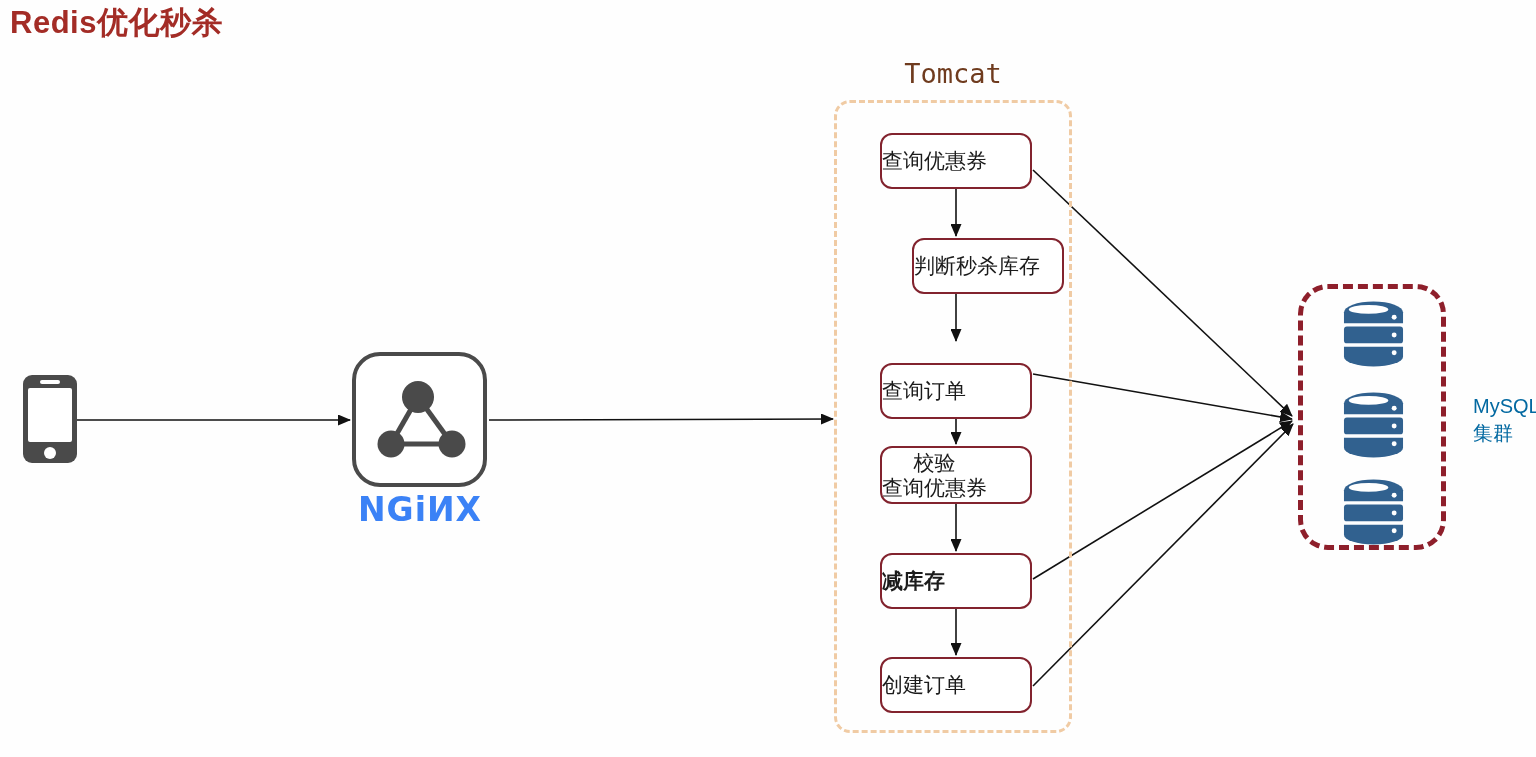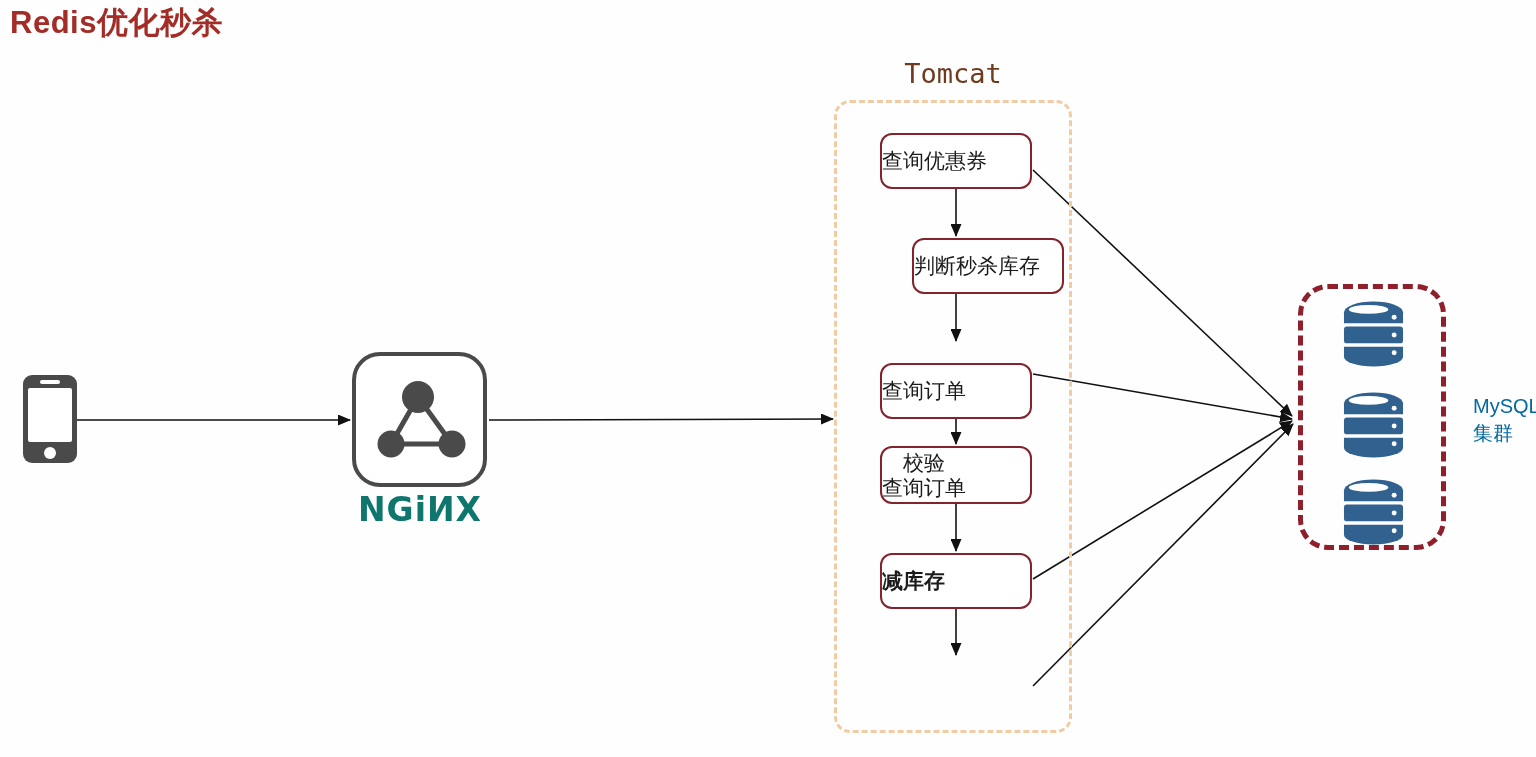--- a/index.html
+++ b/index.html
@@ -22,21 +22,21 @@
   .phone .screen{position:absolute;left:5px;right:5px;top:13px;bottom:21px;background:#ffffff;border-radius:2px;}
   .phone .speaker{position:absolute;left:17px;top:5px;width:20px;height:4px;background:#ffffff;border-radius:2px;}
   .phone .home{position:absolute;left:21px;bottom:4px;width:12px;height:12px;background:#ffffff;border-radius:50%;}
   
   .nginx-box{
     position:absolute;left:352px;top:352px;width:135px;height:135px;
     background:#ffffff;border:4px solid #4a4a4a;border-radius:28px;box-sizing:border-box;
   }
   .nginx-wordmark{
     position:absolute;left:340px;top:490px;width:160px;text-align:center;
-    font-size:33px;font-weight:800;color:#0f766e;letter-spacing:1px;
+    font-size:33px;font-weight:800;color:#3b82f6;letter-spacing:1px;
     font-family:"DejaVu Sans",sans-serif;
   }
   
   .tomcat-label{
     position:absolute;left:834px;top:58px;width:238px;text-align:center;
     font-family:"DejaVu Sans Mono",monospace;font-size:27px;color:#6f3b1e;
   }
   .tomcat-box{
     position:absolute;left:834px;top:100px;width:238px;height:633px;
     border:3px dashed #f0cba4;border-radius:16px;box-sizing:border-box;background:transparent;
@@ -110,22 +110,23 @@
   </div>
   <div class="nginx-wordmark">NGiИX</div>
 
   <div class="tomcat-label">Tomcat</div>
   <div class="tomcat-box"></div>
 
   <div class="step s1"><span>查询优惠券</span></div>
   <div class="step s2"><span>判断秒杀库存</span></div>
   <div class="step s3"><span>查询订单</span></div>
   <div class="step s4"><span>校验
-查询订单</span></div>
+查询优惠券</span></div>
   <div class="step s5"><span>减库存</span></div>
+  <div class="step s6"><span>创建订单</span></div>
 
   <div class="mysql-box"></div>
 
   <svg class="db-icon d1" viewBox="0 0 64 68">
     <path d="M2,13 A30,11 0 0 1 62,13 L62,24 L2,24 Z" fill="#31618f"></path>
     <ellipse cx="27" cy="10" rx="20" ry="4.5" fill="#ffffff"></ellipse>
     <circle cx="53" cy="18" r="2.5" fill="#ffffff"></circle>
     <rect x="2" y="27.5" width="60" height="17" rx="3" fill="#31618f"></rect>
     <circle cx="53" cy="36" r="2.5" fill="#ffffff"></circle>
     <path d="M2,48 L62,48 L62,58 A30,10 0 0 1 2,58 Z" fill="#31618f"></path>

